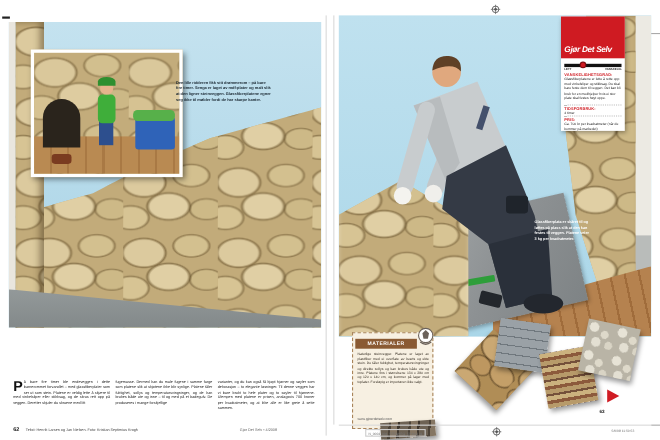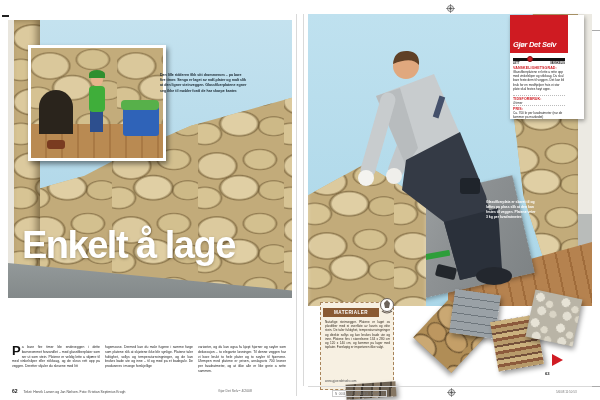--- a/index.html
+++ b/index.html
@@ -63,21 +63,21 @@
     background:linear-gradient(130deg,#aeb2b3,#8d9193 60%,#7e8385);box-shadow:1px 2px 4px rgba(0,0,0,.3);}
   .level-tool{left:116px;top:238px;width:26px;height:6px;background:#2e9e3a;transform:rotate(-10deg);border-radius:1px;}
   .drill-tool{left:128px;top:252px;width:20px;height:12px;background:#23272c;transform:rotate(14deg);border-radius:2px;}
   .panel-held{left:0;top:150px;width:118px;height:142px;
     clip-path:polygon(0 22%,48% 0,100% 26%,100% 100%,0 100%);
     box-shadow:inset 0 3px 4px rgba(255,255,255,.35);}
   .caption-r{left:178px;top:186px;width:50px;font-size:3.4px;line-height:1.45;font-weight:bold;color:#fff;}
   .man-svg{left:40px;top:24px;width:200px;height:266px;}
 
   
-  .infobox{left:510px;top:15px;width:74px;height:104px;background:#fff;box-shadow:1px 2px 4px rgba(0,0,0,.35);}
+  .infobox{left:510px;top:15px;width:58px;height:104px;background:#fff;box-shadow:1px 2px 4px rgba(0,0,0,.35);}
   .infobox-head{left:0;top:0;width:58px;height:38px;background:#cf1b22;}
   .brand{left:3px;top:25px;width:52px;color:#fff;font-size:7.5px;font-weight:bold;font-style:italic;letter-spacing:-0.3px;}
   .slider-wrap{left:3px;top:41px;width:52px;height:8px;}
   .slider-bar{position:absolute;left:0;top:2px;width:52px;height:3px;background:#111;}
   .slider-dot{position:absolute;left:14px;top:0;width:6px;height:6px;background:#cf1b22;border-radius:50%;border:1px solid #7e0d11;box-sizing:border-box;}
   .slider-lab{position:absolute;top:6px;font-size:2.6px;color:#222;font-weight:bold;}
   .lab-l{left:0;} .lab-r{right:0;}
   .ib-sec{left:3px;width:52px;}
   .ib-title{font-size:3.6px;font-weight:bold;color:#cf1b22;letter-spacing:.1px;}
   .ib-text{font-size:3.1px;line-height:1.35;color:#222;}
@@ -143,21 +143,20 @@
       <div class="abs inset-bedlid"></div>
       <div class="abs inset-toy"></div>
       <div class="abs kid-legs"></div>
       <div class="abs kid-body"></div>
       <div class="abs kid-head"></div>
       <div class="abs kid-hat"></div>
     </div>
 
     <div class="abs caption-l">Den lille ridderen fikk sitt drømmerom – på bare fire timer. Senga er laget av mdf-plater og malt slik at den ligner steinveggen. Glassfiberplatene egner seg ikke til møbler fordi de har skarpe kanter.</div>
 
-    <div class="abs headline hl1">Enkelt å lage</div>
   </div>
 
 
   <div class="abs bodycol col1"><span class="dropcap">P</span><span>å bare fire timer ble endeveggen i dette barnerommet forvandlet – med glassfiberplater som ser ut som stein. Platene er veldig lette å skjære til med vinkelsliper eller stikksag, og de skrus rett opp på veggen. Deretter skjuler du skruene med litt</span></div>
   <div class="abs bodycol col2">fugemasse. Dermed kan du male fugene i samme farge som platene slik at skjøtene ikke blir synlige. Platene tåler fuktighet, sollys og temperatursvingninger, og de kan brukes både ute og inne – til og med på et badegulv. De produseres i mange forskjellige</div>
   <div class="abs bodycol col3">varianter, og du kan også få kjøpt hjørner og søyler som dekorasjon – to elegante løsninger. Til denne veggen har vi bare brukt to hele plater og to søyler til hjørnene. Ulempen med platene er prisen, anslagsvis 700 kroner per kvadratmeter, og at ikke alle er like greie å sette sammen.</div>
 
   <div class="abs footer-l">
     <span class="pageno-l">62</span>
     <span>Tekst: Henrik Larsen og Jan Nielsen. Foto: Kristian Septimius Krogh</span>

